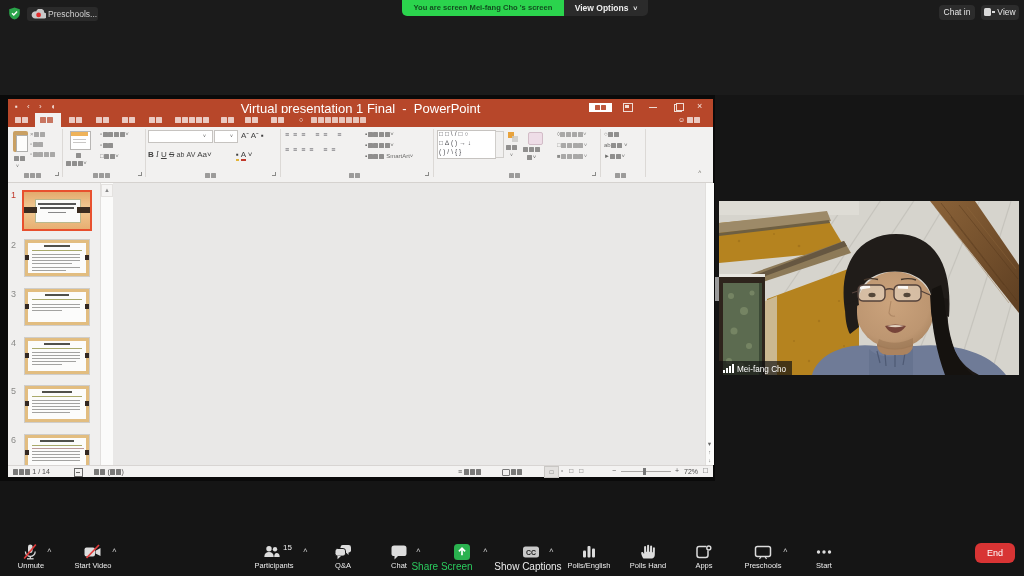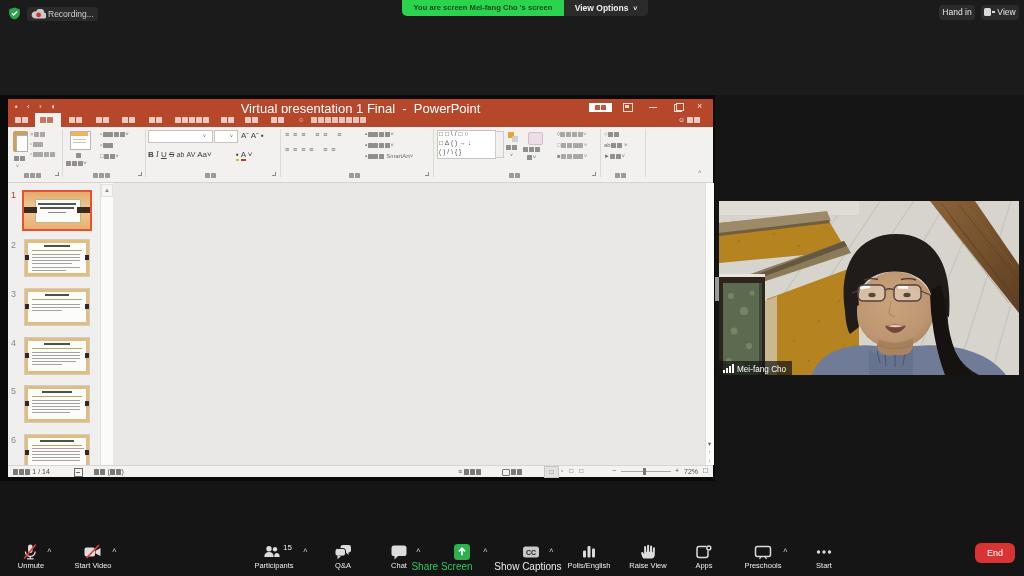--- a/index.html
+++ b/index.html
@@ -18,24 +18,24 @@
 <div class="a" style="left:0;top:0;width:1024px;height:95px;background:#1b1b1b"></div>
 <svg class="a" style="left:8px;top:7px" width="13" height="13" viewBox="0 0 13 13">
     <path d="M6.5 0.5 L11.8 2.2 V6.5 C11.8 9.5 9.6 11.6 6.5 12.6 C3.4 11.6 1.2 9.5 1.2 6.5 V2.2 Z" fill="#2aa44a"></path>
     <path d="M4 6.3 L5.8 8.1 L9.1 4.6" stroke="#fff" stroke-width="1.4" fill="none"></path>
   </svg>
 <div class="a" style="left:27px;top:7px;width:71px;height:14px;background:#2a2a2a;border-radius:3px"></div>
 <svg class="a" style="left:31px;top:9px" width="15" height="11" viewBox="0 0 15 11">
     <path d="M4.2 9.5 a3.6 3.6 0 1 1 .9-7.1 a4.3 4.3 0 0 1 8.3 1.3 a2.9 2.9 0 0 1-.4 5.8 Z" fill="#c9c9c9"></path>
     <circle cx="7.6" cy="5.9" r="2.4" fill="#e22c2c"></circle>
   </svg>
-<div class="a" style="left:48px;top:7px;height:14px;line-height:14px;color:#d2d2d2;font-size:8.5px">Recording...</div>
+<div class="a" style="left:48px;top:7px;height:14px;line-height:14px;color:#d2d2d2;font-size:8.5px">Preschools...</div>
 <div class="a" style="left:402px;top:0;width:162px;height:16px;background:#2bd44d;border-radius:0 0 0 5px;text-align:center;line-height:16px;color:#124e20;font-size:7.6px;font-weight:bold">You are screen Mei-fang Cho 's screen</div>
 <div class="a" style="left:564px;top:0;width:84px;height:16px;background:#2b2b2b;border-radius:0 0 5px 0;color:#efefef;font-size:8.5px;font-weight:bold;line-height:16px;text-align:center">View Options&nbsp;&nbsp;<span style="font-size:7px">˅</span></div>
-<div class="a" style="left:939px;top:5px;width:36px;height:15px;background:#2c2c2c;border-radius:4px;color:#e6e6e6;font-size:8.5px;line-height:15px;text-align:center">Hand in</div>
+<div class="a" style="left:939px;top:5px;width:36px;height:15px;background:#2c2c2c;border-radius:4px;color:#e6e6e6;font-size:8.5px;line-height:15px;text-align:center">Chat in</div>
 <div class="a" style="left:981px;top:5px;width:38px;height:15px;background:#2c2c2c;border-radius:4px;color:#e6e6e6;font-size:8.5px;line-height:15px;text-align:center"><span style="display:inline-block;width:7px;height:8px;background:#d9d9d9;border-radius:1.5px;vertical-align:-1px;margin-right:1px"></span><span style="display:inline-block;width:3px;height:2px;background:#d9d9d9;vertical-align:2px;margin-right:2px"></span>View</div>
 
 <div class="a" style="left:0;top:95px;width:715px;height:386px;background:#0a0a0a"></div>
 
 <div class="a" id="ppt" style="left:8px;top:99px;width:705px;height:377px;background:#f2f1f0">
 
   <div class="a" style="left:0;top:0;width:705px;height:28px;background:#b7472a"></div>
   <div class="a" style="left:7px;top:3px;color:#f5e3dd;font-size:8px;letter-spacing:3.5px">▪ ‹ › ◖</div>
   <div class="a" style="left:0;top:2px;width:705px;text-align:center;color:#fff;font-size:13px">Virtual presentation 1 Final &nbsp;-&nbsp; PowerPoint</div>
   <div class="a" style="left:581px;top:3.5px;width:23px;height:9px;background:#fff;color:#b7472a;font-size:6.5px;text-align:center;line-height:9px"><span class="c" style="width:5px;height:5px;opacity:.9"></span><span class="c" style="width:5px;height:5px;opacity:.9;margin-left:1.5px"></span></div>
@@ -391,21 +391,21 @@
 <div class="a" style="left:483px;top:26px;width:90px;text-align:center;font-size:10px">Show Captions</div>
 <svg class="a" style="left:579px;top:7px" width="20" height="20" viewBox="0 0 20 20">
       <rect x="4" y="8.5" width="3" height="7" rx="1" fill="#dcdcdc"></rect>
       <rect x="8.5" y="4" width="3" height="11.5" rx="1" fill="#dcdcdc"></rect>
       <rect x="13" y="6.5" width="3" height="9" rx="1" fill="#dcdcdc"></rect>
     </svg>
 <div class="a" style="left:544px;top:26px;width:90px;text-align:center;font-size:7.5px">Polls/English</div>
 <svg class="a" style="left:638px;top:7px" width="20" height="20" viewBox="0 0 20 20">
       <path d="M5.4 16.5 C4.2 15 3.4 12.8 3.2 11 C3.1 9.9 4.5 9.5 5.1 10.4 L6.1 11.9 L6.1 5 a1 1 0 0 1 2 0 L8.2 9.8 L9 9.8 L9.1 3.7 a1 1 0 0 1 2 0 L11.2 9.8 L12 9.8 L12.1 4.4 a1 1 0 0 1 2 0 L14.2 10.2 L14.9 10.3 L15 6.2 a.95 .95 0 0 1 1.9 0 L16.8 13 C16.6 15.2 15.4 16.5 13.8 16.5 Z" fill="#dcdcdc"></path>
     </svg>
-<div class="a" style="left:603px;top:26px;width:90px;text-align:center;font-size:7.5px">Raise View</div>
+<div class="a" style="left:603px;top:26px;width:90px;text-align:center;font-size:7.5px">Polls Hand</div>
 <svg class="a" style="left:694px;top:7px" width="20" height="20" viewBox="0 0 20 20">
       <rect x="3" y="4.5" width="11" height="11" rx="2.2" fill="none" stroke="#dcdcdc" stroke-width="1.5"></rect>
       <circle cx="14.8" cy="6" r="2.7" fill="#151515"></circle>
       <circle cx="14.8" cy="6" r="2" fill="none" stroke="#dcdcdc" stroke-width="1.4"></circle>
     </svg>
 <div class="a" style="left:659px;top:26px;width:90px;text-align:center;font-size:7.5px">Apps</div>
 <svg class="a" style="left:753px;top:7px" width="20" height="20" viewBox="0 0 20 20">
       <rect x="2.5" y="4.5" width="15" height="10" rx="2" fill="none" stroke="#dcdcdc" stroke-width="1.5"></rect>
       <line x1="8" y1="14.5" x2="6.5" y2="17" stroke="#dcdcdc" stroke-width="1.2"></line>
       <line x1="12" y1="14.5" x2="13.5" y2="17" stroke="#dcdcdc" stroke-width="1.2"></line>

